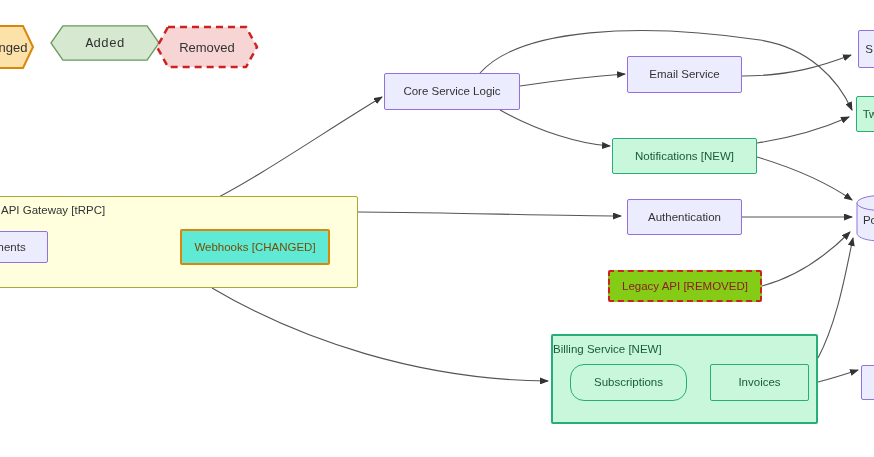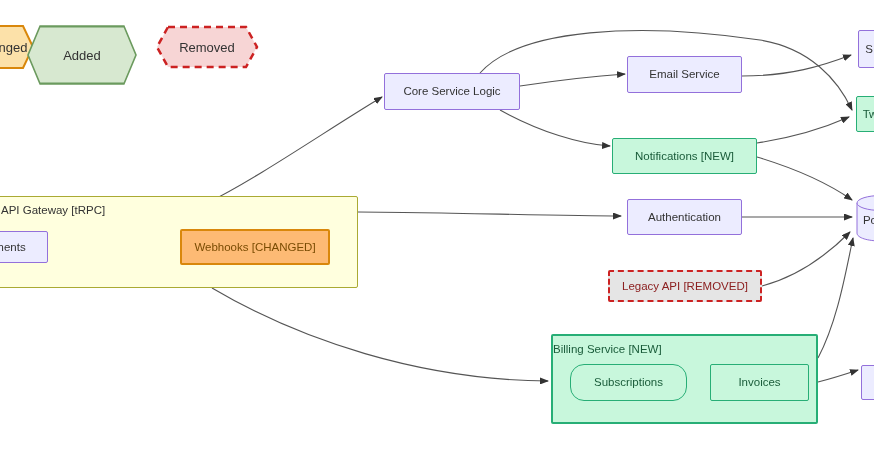--- a/index.html
+++ b/index.html
@@ -42,27 +42,27 @@
     background: #ECECFF;
     border: 1px solid #9370DB;
     color: #333333;
   }
   .node-new {
     background: #C8F7DC;
     border: 2px solid #27AE76;
     color: #1a5c3a;
   }
   .node-changed {
-    background: #fdba74;
+    background: #5eead4;
     border: 2px solid #D9870B;
     color: #7a4c03;
     align-items: center;
   }
   .node-removed {
-    background: #e5e5e5;
+    background: #84cc16;
     border: 2px dashed #CC2222;
     color: #8c2020;
   }
   .subgraph {
     position: absolute;
     box-sizing: border-box;
     border-radius: 2px;
     z-index: 1;
   }
   .subgraph-title {
@@ -141,21 +141,21 @@
     </g>
   </svg>
 
   <div class="legend-hex" style="left:-32px; top:25px; width:66px; height:44px;">
     <svg class="hex-shape" viewBox="0 0 66 44" preserveAspectRatio="none">
       <polygon points="11,1 55,1 65,22 55,43 11,43 1,22" fill="#FCE1A9" stroke="#D9870B" stroke-width="2"></polygon>
     </svg>
     <span class="hex-label">Changed</span>
   </div>
 
-  <div class="legend-hex" style="left:27px; top:25px; width:110px; height:60px;">
+  <div class="legend-hex" style="left:50px; top:25px; width:110px; height:36px;font-family:Liberation Mono, monospace;">
     <svg class="hex-shape" viewBox="0 0 110 44" preserveAspectRatio="none">
       <polygon points="13,1 97,1 109,22 97,43 13,43 1,22" fill="#D7E8D0" stroke="#6B9A5E" stroke-width="1.5"></polygon>
     </svg>
     <span class="hex-label">Added</span>
   </div>
 
   <div class="legend-hex" style="left:155px; top:25px; width:104px; height:44px;text-align:right;">
     <svg class="hex-shape" viewBox="0 0 104 44" preserveAspectRatio="none">
       <polygon points="13,2 91,2 102,22 91,42 13,42 2,22" fill="#F7D5D5" stroke="#CC2222" stroke-width="2.5" stroke-dasharray="7,5"></polygon>
     </svg>

